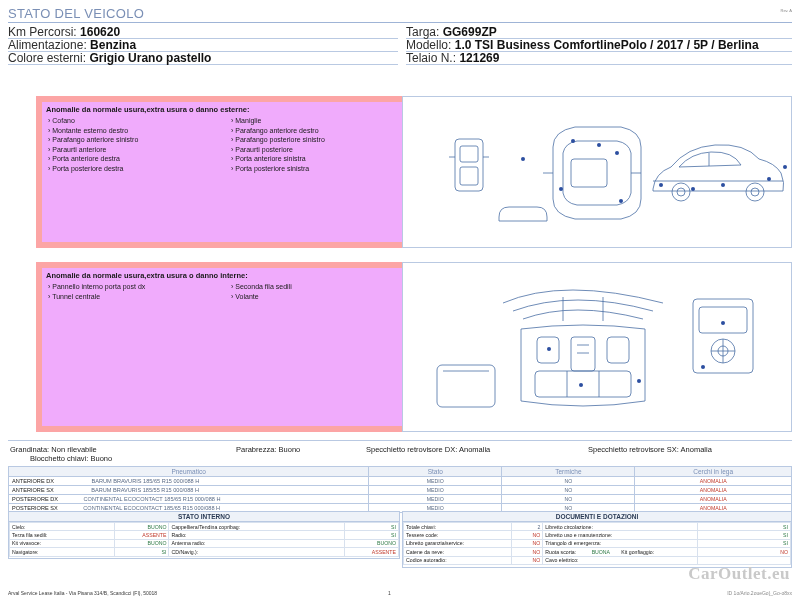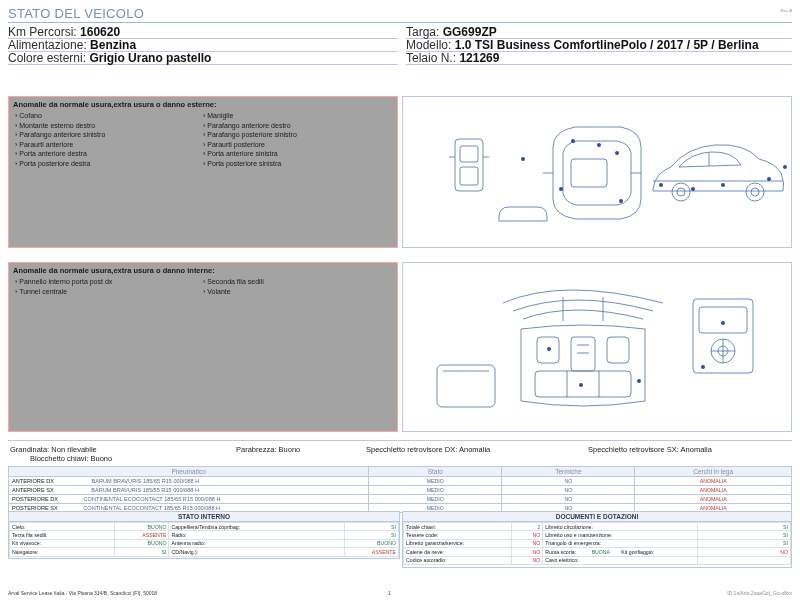--- a/index.html
+++ b/index.html
@@ -29,21 +29,21 @@
   .info { position:absolute; left:8px; top:26px; width:784px; height:54px; font-size:12px; }
   .info .col { position:absolute; top:0; }
   .info .left { left:0; width:390px; }
   .info .right { left:398px; width:386px; }
   .info-row { height:13px; line-height:13px; border-bottom:1px solid #b9c9e2; position:relative; }
   .info-row:last-child { border-bottom:1px solid #b9c9e2; }
   .lbl { color:#2e2e2e; }
   .val { font-weight:bold; color:#111; }
 
   
-  .box { position:absolute; border:1px solid #fca5a5; background:#a3a3a3; }
+  .box { position:absolute; border:6px solid #fca5a5; background:#f0abfc;margin-left:28px; }
   .box-hdr { font-size:7.5px; font-weight:bold; padding:3px 4px 2px 4px; }
   .two-col { display:flex; padding:0 6px; font-size:7px; line-height:9.6px; }
   .two-col ul { list-style:none; margin:0; padding:0; }
   .two-col li::before { content:"\203A  "; }
   .col-a { width:50%; }
   .col-b { width:50%; }
 
   
   .diagram { position:absolute; border:1px solid #b9c9e2; background:#fff; overflow:hidden; }
   .diagram svg { display:block; }
@@ -396,20 +396,21 @@
       <tr>
         <td class="k">Codice autoradio:</td>
         <td class="v red">NO</td>
         <td class="k">Cavo elettrico:</td>
         <td class="v"></td>
       </tr>
     </tbody>
       </table>
   </div>
 
+  <div class="watermark">CarOutlet.eu</div>
 
   <div class="footer">
     <span>Arval Service Lease Italia - Via Pisana 314/B, Scandicci (FI), 50018</span>
     <span class="fc">1</span>
     <span class="fr">ID 1o/Ario.2oueGo)_Go-o8xx</span>
   </div>
 
 </div>
 
 </body></html>

